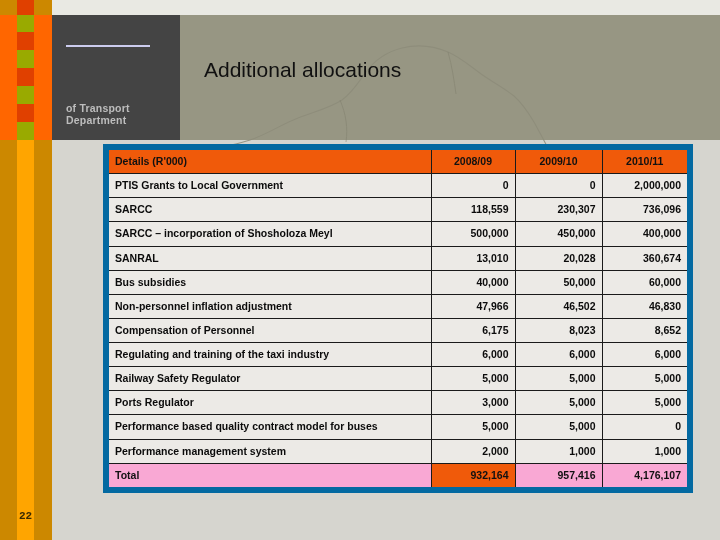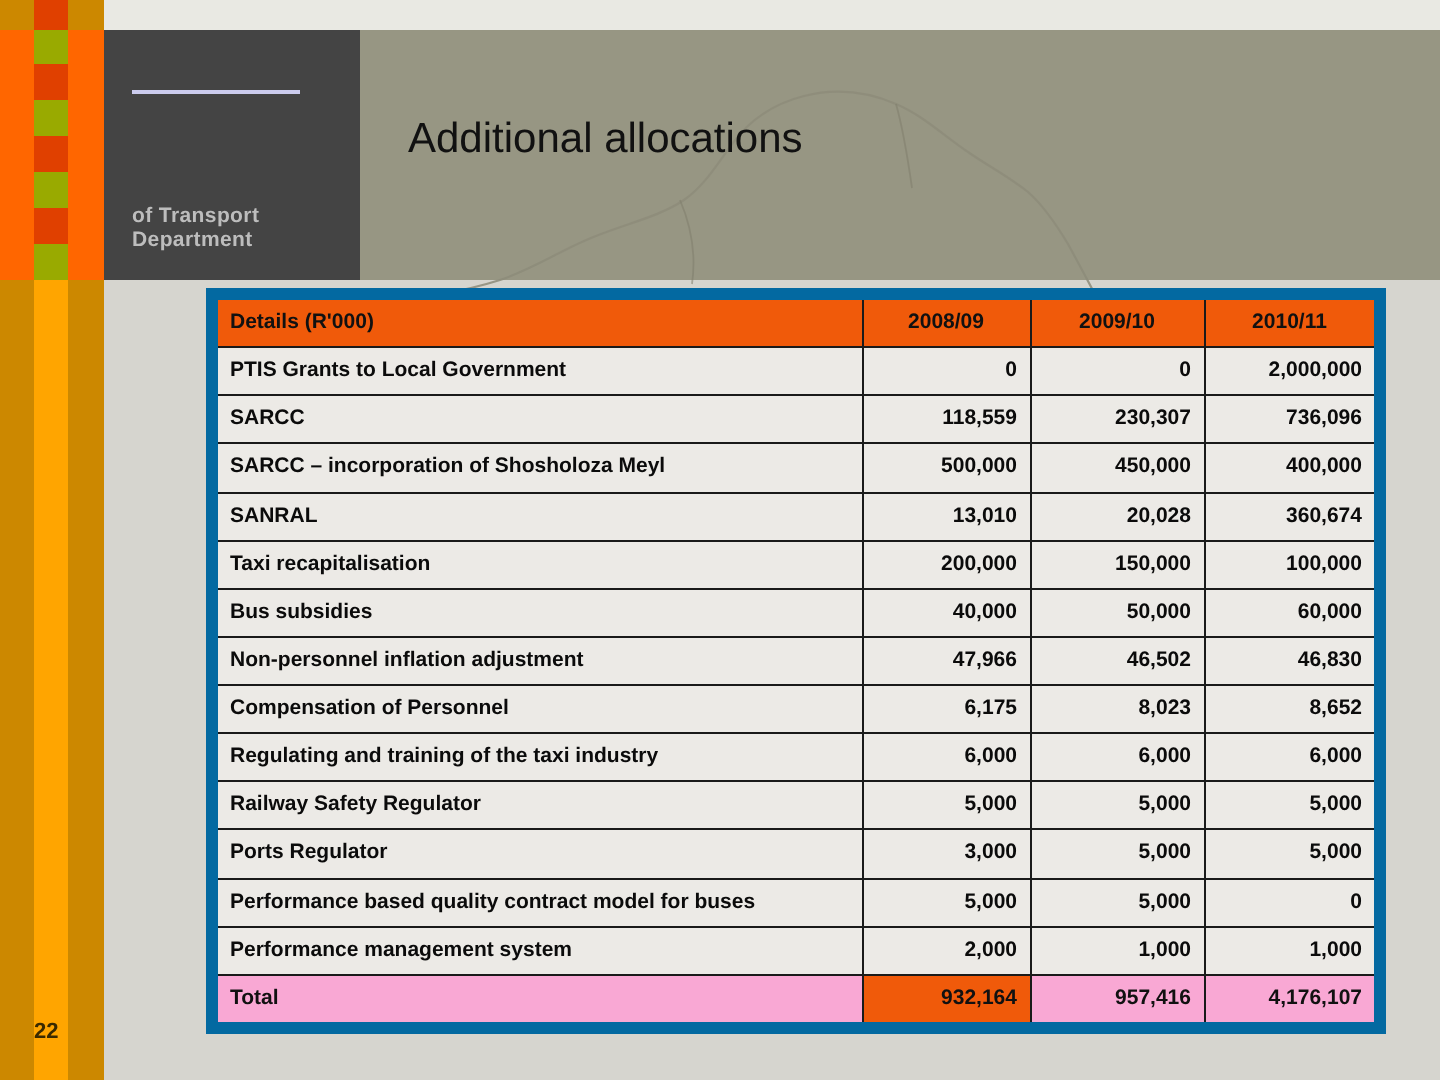--- a/index.html
+++ b/index.html
@@ -42,21 +42,21 @@
 
   
   .slide-title{
     position:absolute;left:204px;top:58px;
     font-size:21px;color:#111111;font-weight:normal;white-space:nowrap;
   }
 
   
   .page-num{
     position:absolute;left:17px;top:510px;width:17px;
-    text-align:left;font-size:11px;font-weight:bold;color:#3a2a00;
+    text-align:center;font-size:11px;font-weight:bold;color:#3a2a00;font-family:Liberation Mono, monospace;
   }
 
   
   .tbl-wrap{position:absolute;left:103px;top:144px;width:584px;}
   table.alloc{
     border-collapse:collapse;width:584px;
     table-layout:fixed;
     border:6px solid #0369a1;
     background:#eceae6;
   }
@@ -197,26 +197,20 @@
             <td class="num">450,000</td>
             <td class="num">400,000</td>
           </tr>
           <tr>
             <td class="lbl">SANRAL</td>
             <td class="num hl">13,010</td>
             <td class="num">20,028</td>
             <td class="num">360,674</td>
           </tr>
           <tr>
-            <td class="lbl">Taxi recapitalisation</td>
-            <td class="num hl">200,000</td>
-            <td class="num">150,000</td>
-            <td class="num">100,000</td>
-          </tr>
-          <tr>
             <td class="lbl">Bus subsidies</td>
             <td class="num hl">40,000</td>
             <td class="num">50,000</td>
             <td class="num">60,000</td>
           </tr>
           <tr>
             <td class="lbl">Non-personnel inflation adjustment</td>
             <td class="num hl">47,966</td>
             <td class="num">46,502</td>
             <td class="num">46,830</td>

